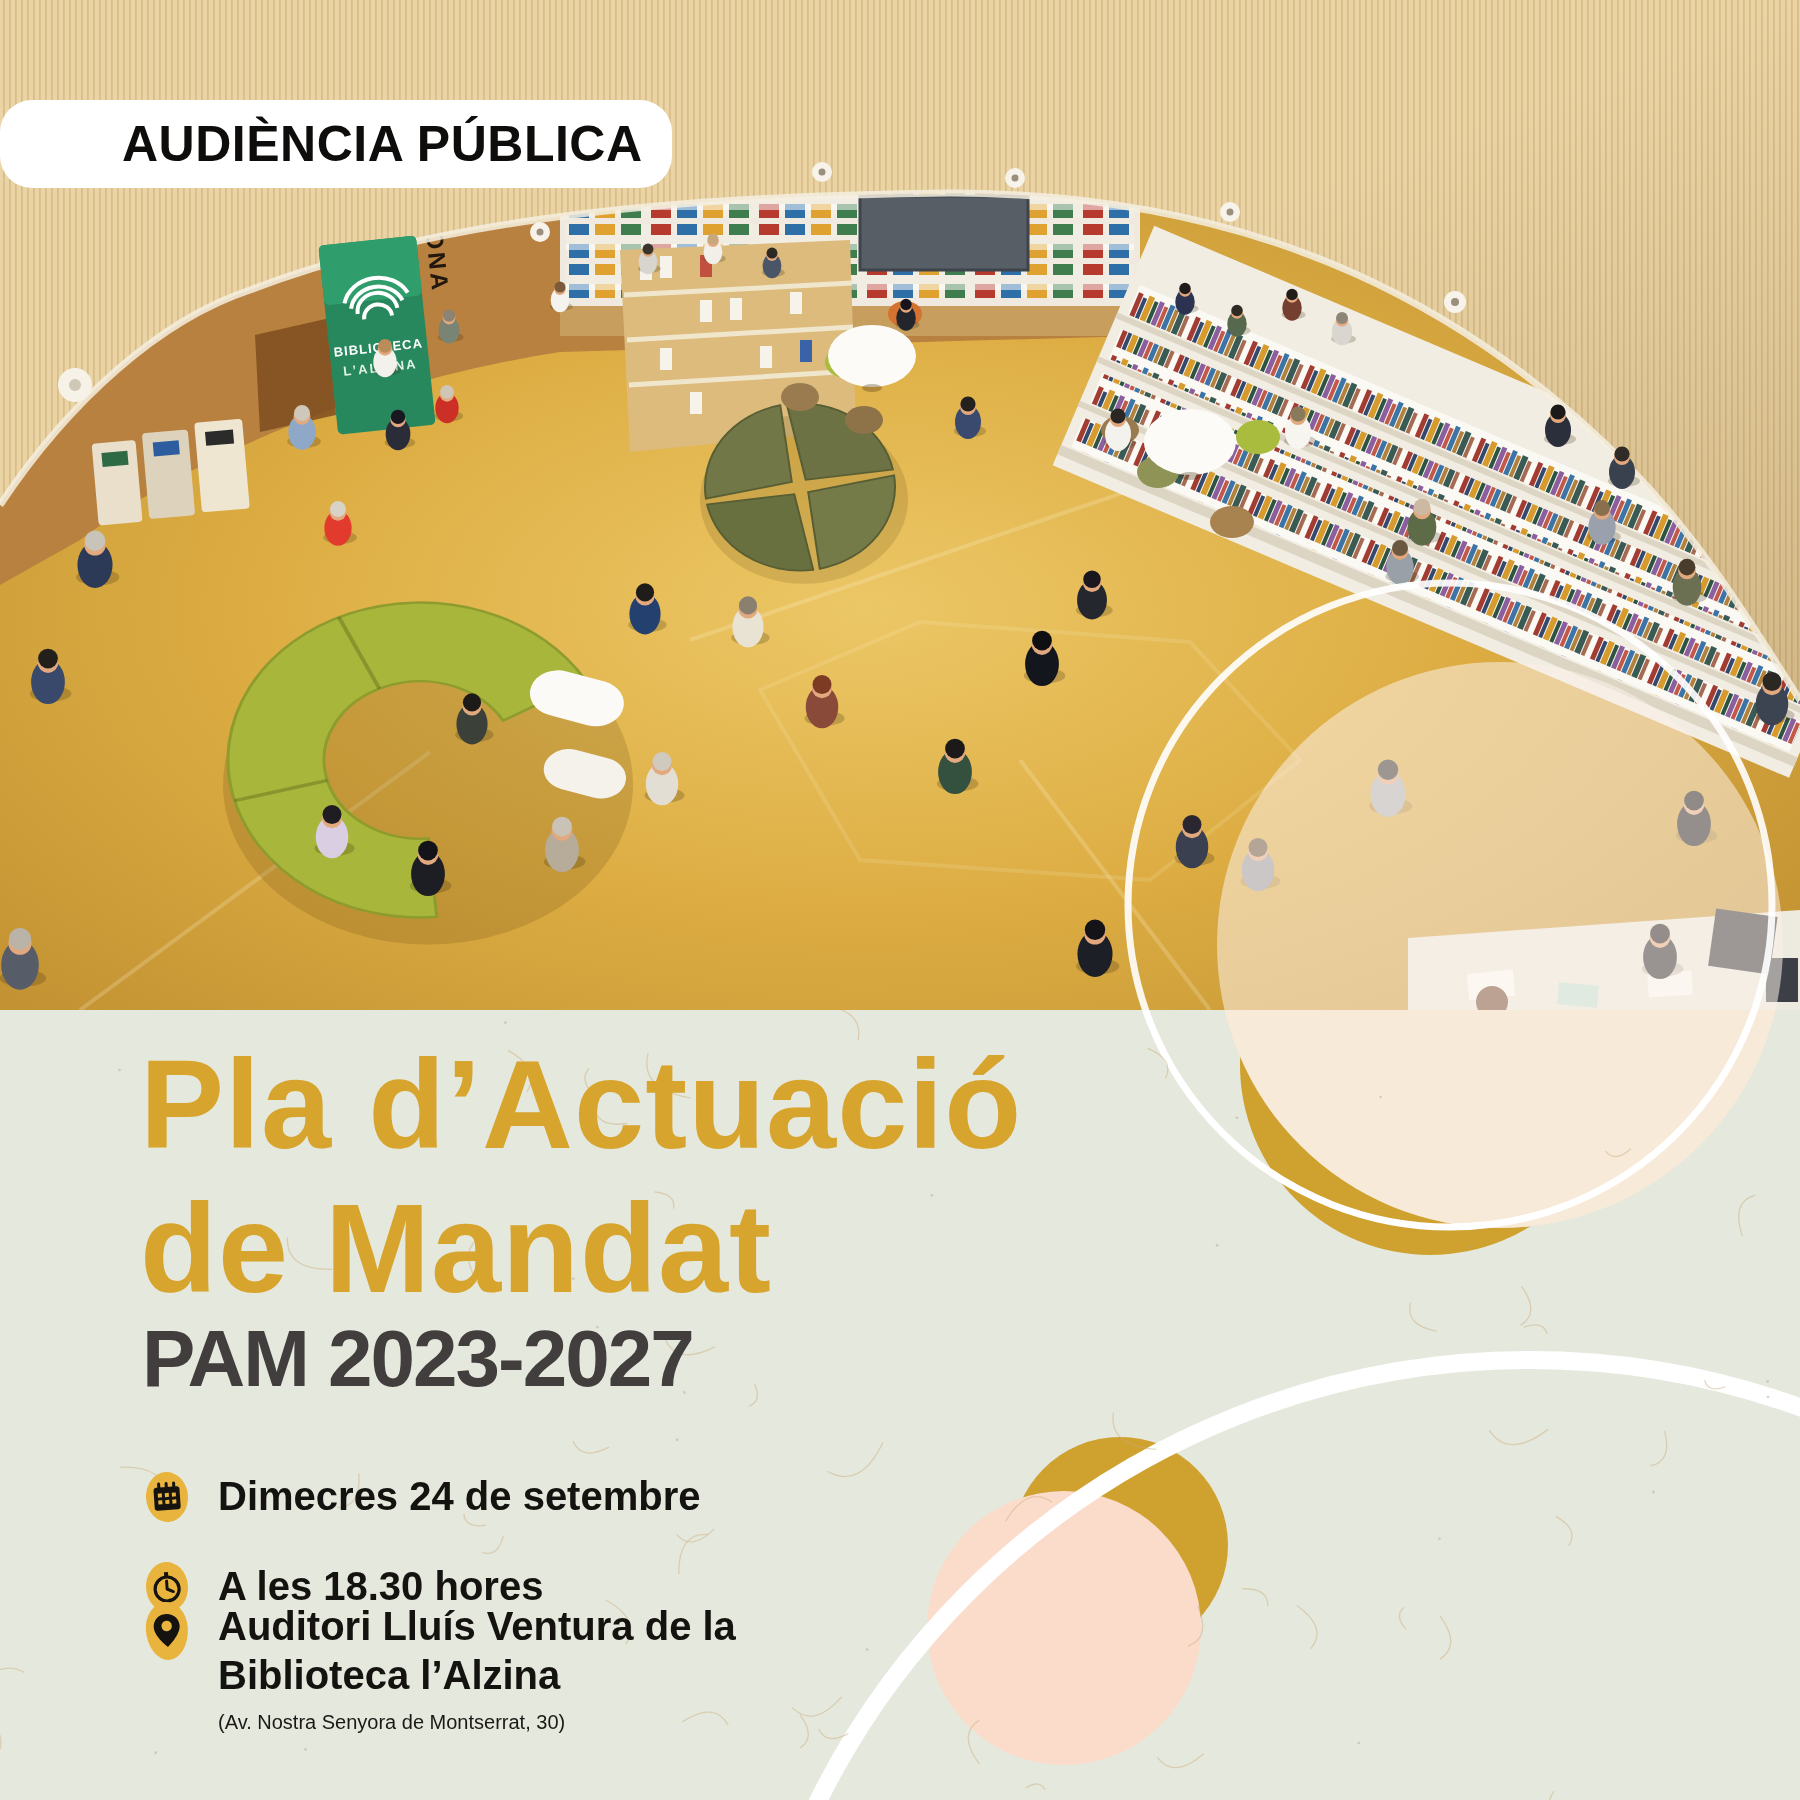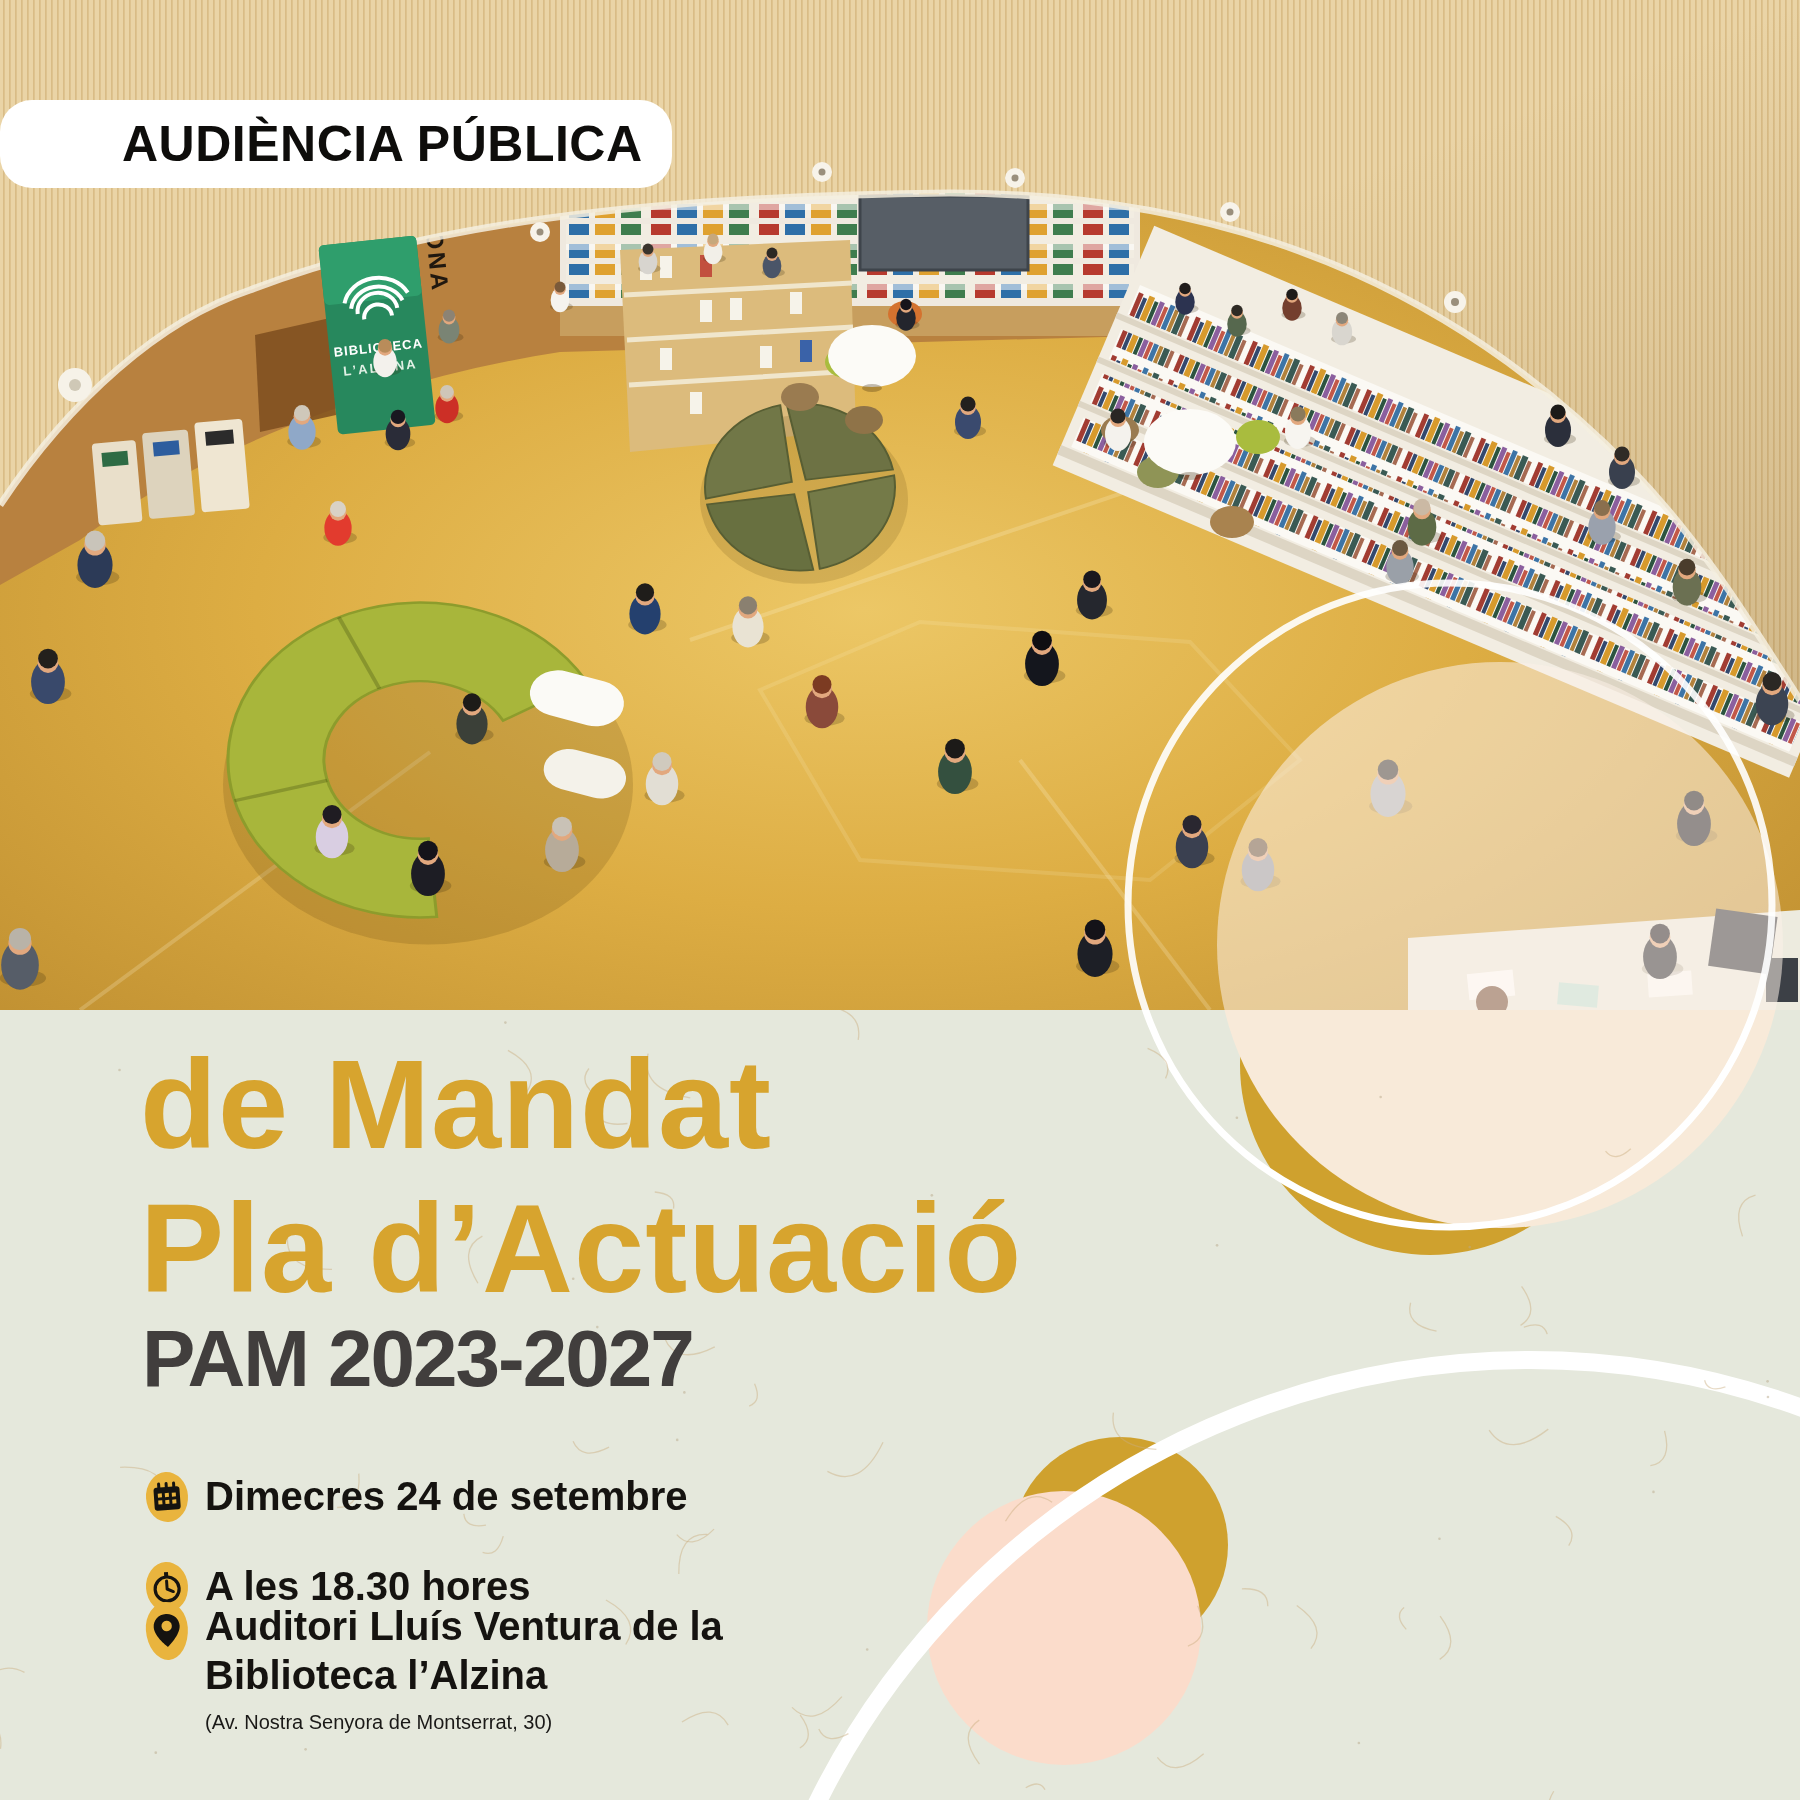--- a/index.html
+++ b/index.html
@@ -28,21 +28,21 @@
          font-size:126px;letter-spacing:1px;color:var(--gold);white-space:nowrap;z-index:2;}
   .subtitle{position:absolute;left:142px;top:303px;font-size:80px;font-weight:bold;letter-spacing:-2px;
             color:var(--sub-gray);white-space:nowrap;z-index:2;}
 
   .details{position:absolute;left:0;top:0;width:100%;height:100%;list-style:none;z-index:2;}
   .details li{position:absolute;left:146px;display:flex;align-items:flex-start;}
   .details li.r1{top:462px;} .details li.r2{top:552px;} .details li.r3{top:592px;}
   .ico{width:42px;height:50px;background:var(--icon-gold);border-radius:50%;
        display:flex;align-items:center;justify-content:center;flex:0 0 42px;transform:rotate(-4deg);}
   .r3 .ico{height:58px;border-radius:50% 50% 50% 50%/46% 46% 54% 54%;}
-  .dtxt{margin-left:17px;font-size:40px;font-weight:bold;color:var(--ink);line-height:48px;white-space:nowrap;}
+  .dtxt{margin-left:30px;font-size:40px;font-weight:bold;color:var(--ink);line-height:48px;white-space:nowrap;}
   .dtxt .l2{display:block;line-height:50px;}
   .dtxt .addr{display:block;font-size:20px;font-weight:normal;line-height:44px;color:#1a1917;}
 </style>
 </head>
 <body>
 
 <div class="poster">
 
   <section class="photo-section">
     <svg viewBox="0 0 1800 1010">
@@ -591,22 +591,22 @@
           <circle cx="305.58481584563145" cy="739.3722726308612" r="1.3" fill="#b9a98c" opacity="0.5"></circle>
           <circle cx="931.8353110606947" cy="185.34287029194778" r="1.3" fill="#b9a98c" opacity="0.5"></circle>
           <circle cx="1653.47513000177" cy="481.90013844142675" r="1.3" fill="#b9a98c" opacity="0.5"></circle>
           <circle cx="573.2264189856251" cy="268.80665307343315" r="1.3" fill="#b9a98c" opacity="0.5"></circle>
           <circle cx="1380.6467263869226" cy="86.95680238164812" r="1.3" fill="#b9a98c" opacity="0.5"></circle>
           <circle cx="505.3847799568366" cy="12.601946779807074" r="1.3" fill="#b9a98c" opacity="0.5"></circle>
         </g>
     </svg>
 
     <h1 class="title">
+      <span style="display:block">Pla d’Actuació</span>
       <span style="display:block">de Mandat</span>
-      <span style="display:block">Pla d’Actuació</span>
     </h1>
     <div class="subtitle">PAM 2023-2027</div>
 
     <ul class="details">
       <li class="r1">
         <span class="ico">
           <svg width="30" height="34" viewBox="0 0 30 34">
             <rect x="2" y="7" width="26" height="23" rx="3" fill="#151310"></rect>
             <rect x="6" y="2" width="3" height="7" rx="1.5" fill="#151310"></rect>
             <rect x="13.5" y="2" width="3" height="7" rx="1.5" fill="#151310"></rect>

